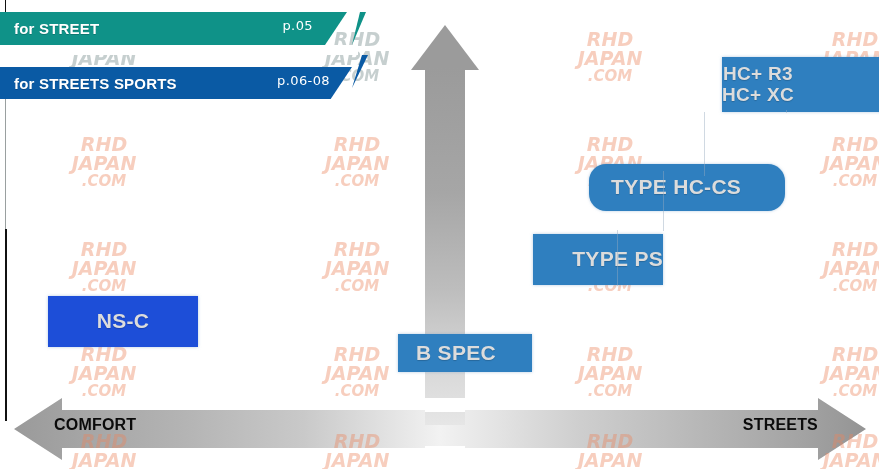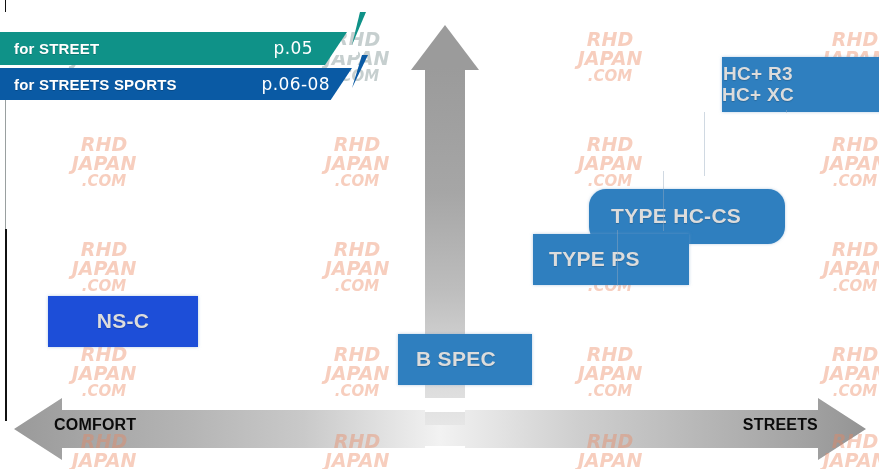--- a/index.html
+++ b/index.html
@@ -25,39 +25,39 @@
   .wm.dk .w1,.wm.dk .w2,.wm.dk .w3{color:rgba(120,140,140,0.42);}
 
   
   .vrule-top{position:absolute;left:5px;top:0;width:1px;height:12px;background:#111;z-index:4;}
   .vrule-mid{position:absolute;left:5px;top:92px;width:1px;height:138px;background:#9aa0a0;z-index:4;}
   .vrule-low{position:absolute;left:5px;top:229px;width:2px;height:192px;background:#111;z-index:4;}
 
   
   .banner{
     position:absolute;z-index:12;color:#ffffff;
-    display:flex;align-items:center;margin-top:20px;
+    display:flex;align-items:center;
   }
   .banner .lbl{
     font-size:15px;font-weight:bold;letter-spacing:0.2px;white-space:nowrap;
     text-shadow:0 1px 0 rgba(0,0,0,0.18);
   }
   .banner .pg{
-    position:absolute;font-size:17px;font-weight:normal;letter-spacing:0.4px;white-space:nowrap;
+    position:absolute;font-size:13px;font-weight:normal;letter-spacing:0.4px;white-space:nowrap;
     font-family:"DejaVu Sans", sans-serif;
   }
   #banner-street{
     left:0;top:12px;width:347px;height:33px;
     background:#0f9288;
     clip-path:polygon(0 0, 347px 0, 325px 33px, 0 33px);
     padding-left:14px;box-sizing:border-box;
   }
   #banner-street .pg{right:34px;top:6px;}
   #banner-sports{
-    left:0;top:48px;width:352px;height:32px;
+    left:0;top:67px;width:352px;height:32px;
     background:#0a5aa4;
     clip-path:polygon(0 0, 352px 0, 330px 33px, 0 33px);
     padding-left:14px;box-sizing:border-box;
   }
   #banner-sports .pg{right:22px;top:6px;}
 
   
   .sliver{position:absolute;z-index:11;}
   #sliver-street{left:352px;top:12px;width:14px;height:33px;background:#0f9288;
     clip-path:polygon(8px 0, 14px 0, 0 33px, 0 33px);}
@@ -98,23 +98,23 @@
     font-size:21px;font-weight:bold;color:#dcdcdc;letter-spacing:0.3px;
     line-height:1.08;white-space:pre-line;
     text-shadow:0 1px 1px rgba(0,0,0,0.18);
   }
   .blue{background:#2f7fbf;}
   .teal{background:#1d4ed8;}
 
   #box-hcplus-r3{left:722px;top:57px;width:175px;height:55px;justify-content:flex-start;}
   #box-hcplus-r3 .t{font-size:19px;text-align:center;}
   #box-type-hcplus{left:630px;top:114px;width:202px;height:57px;padding-left:34px;}
-  #box-type-hccs{left:589px;top:189px;width:196px;height:55px;padding-left:22px;border-radius:17px;}
-  #box-type-ps{left:533px;top:234px;width:156px;height:51px;padding-left:16px;}
-  #box-b-spec{left:398px;top:334px;width:134px;height:51px;padding-left:18px;}
+  #box-type-hccs{left:589px;top:164px;width:196px;height:47px;padding-left:22px;border-radius:17px;}
+  #box-type-ps{left:533px;top:234px;width:130px;height:51px;padding-left:16px;justify-content:flex-end;}
+  #box-b-spec{left:398px;top:334px;width:134px;height:38px;padding-left:18px;}
   #box-ns-c{left:48px;top:296px;width:150px;height:51px;justify-content:center;}
 
   
   .h-arrow{position:absolute;left:14px;top:398px;width:852px;height:62px;z-index:2;}
   .h-arrow .bar{
     position:absolute;left:0;top:0;width:852px;height:62px;
     background:linear-gradient(to right,
       #9a9a9a 0%, #a5a5a5 8%, #b4b4b4 20%, #c9c9c9 34%,
       #f2f2f2 50%, #cfcfcf 66%, #b8b8b8 80%, #a4a4a4 92%, #949494 100%);
     clip-path:polygon(

